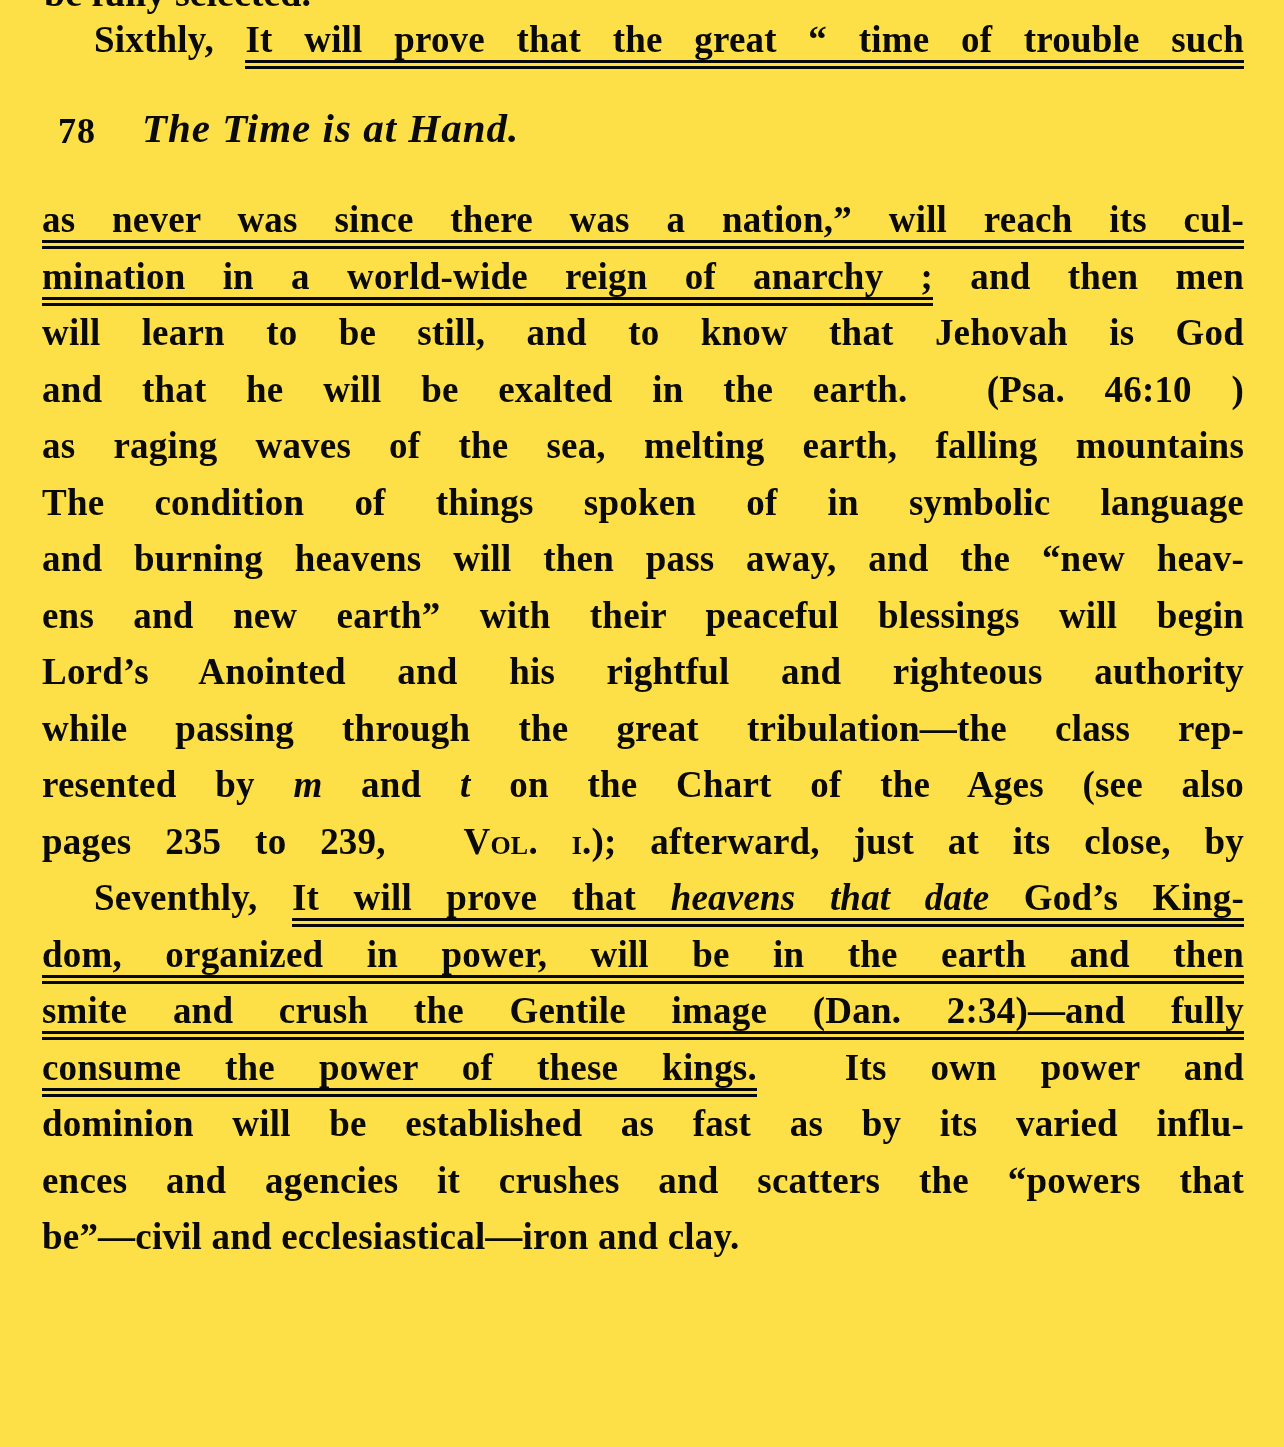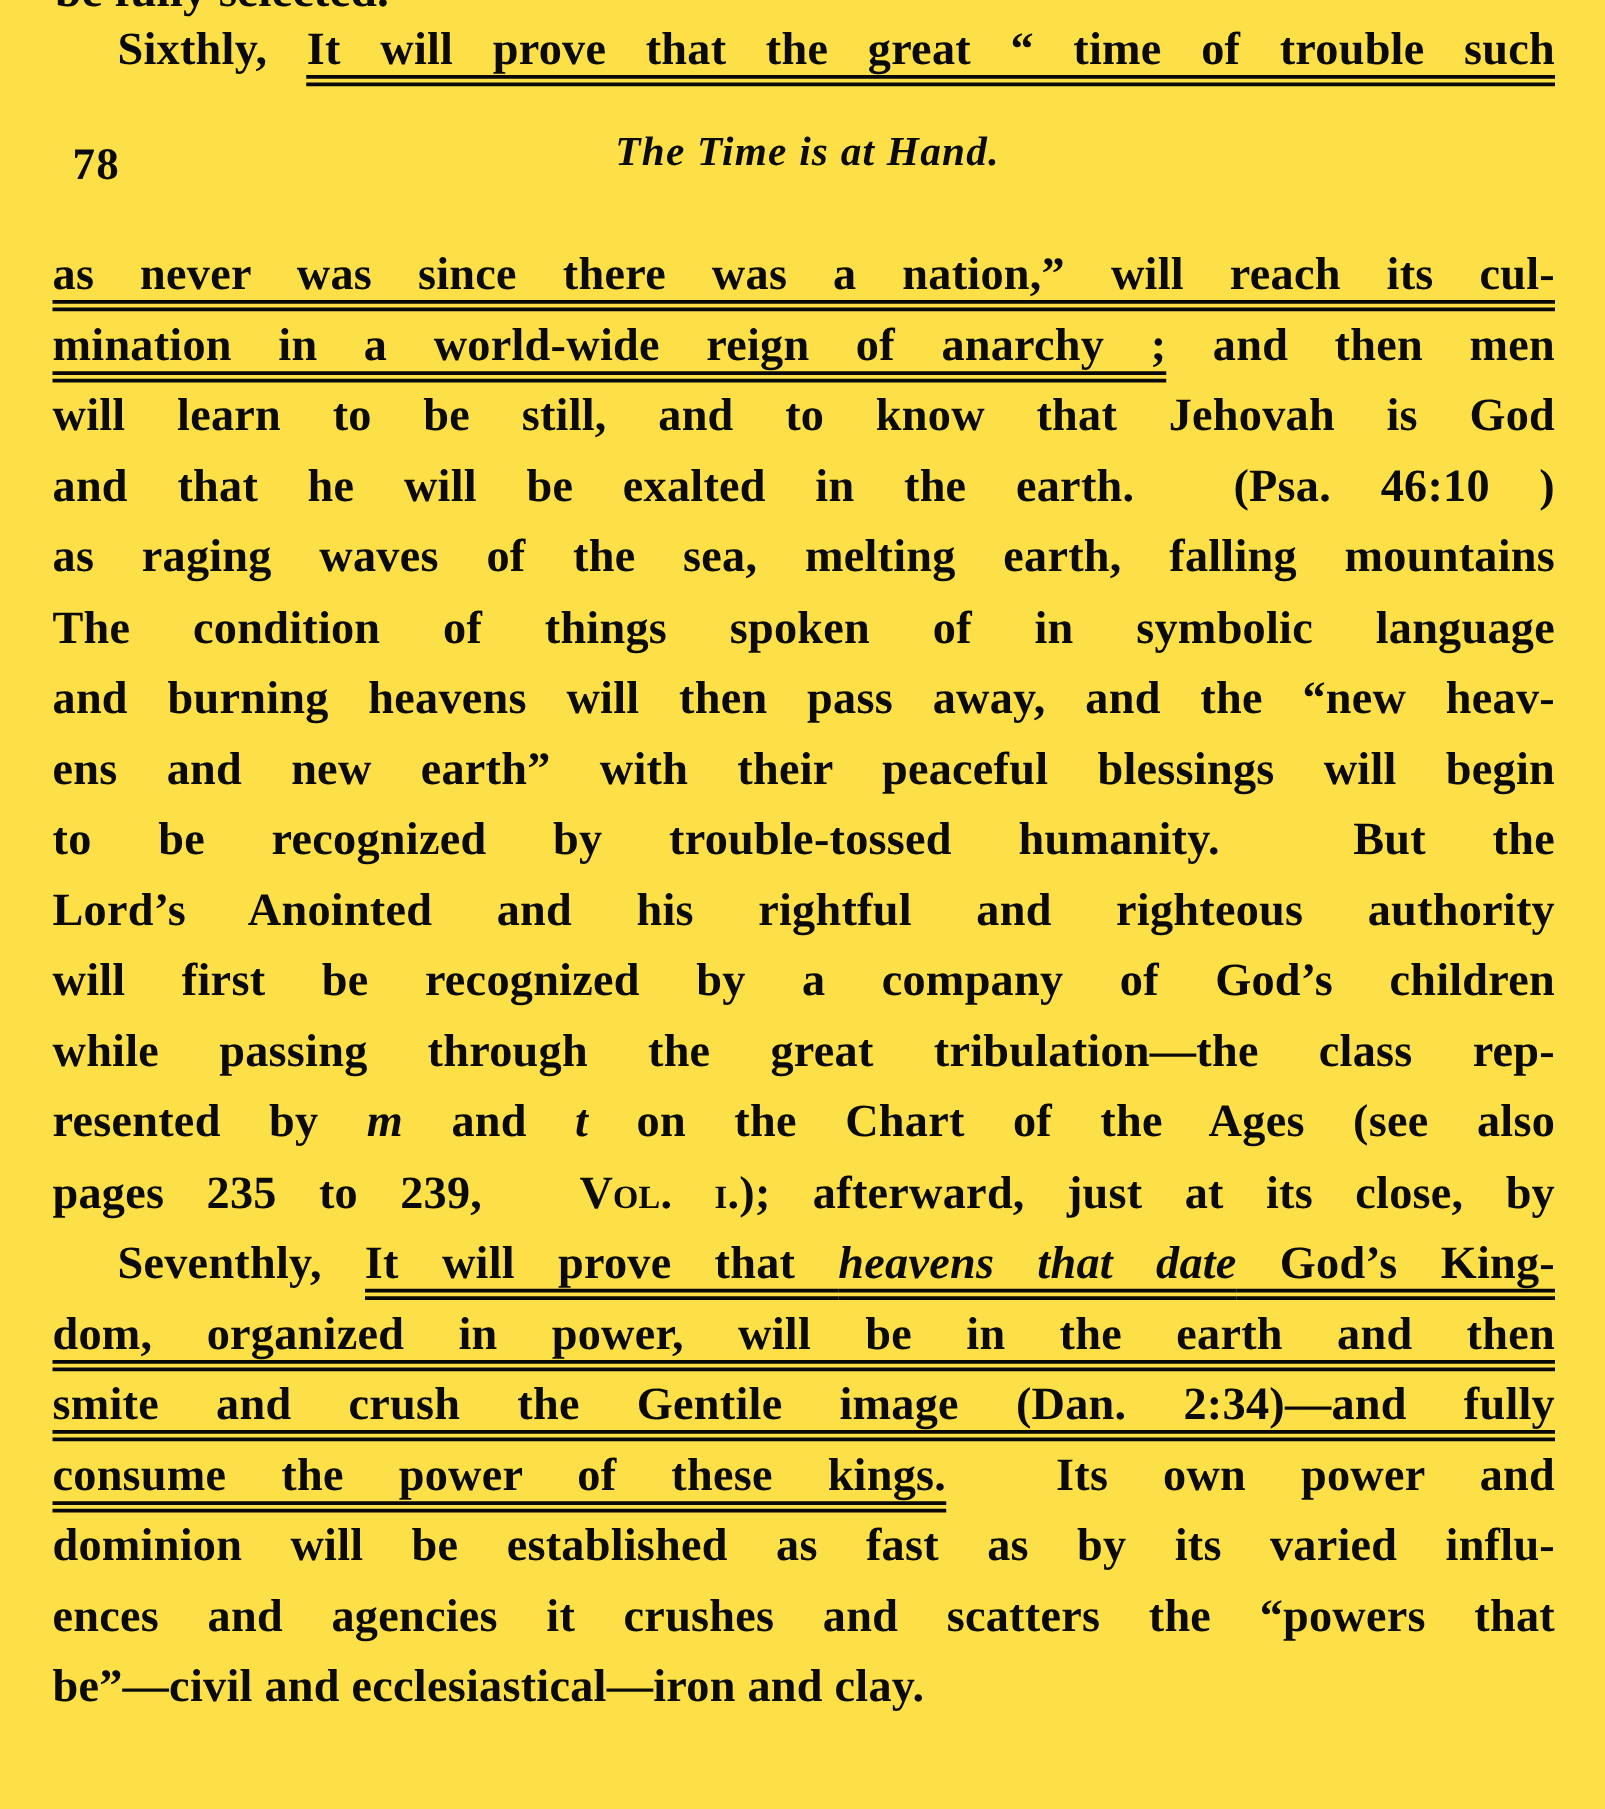--- a/index.html
+++ b/index.html
@@ -28,22 +28,21 @@
   }
 
   
   .pagehead { position:absolute; left:0; top:104px; width:1284px; height:60px; }
   .page-number {
     position:absolute; left:58px; top:6px;
     font-size:36px; letter-spacing:1px;
   }
   .running-title {
     position:absolute; left:142px; right:134px; top:0;
-    text-align:center;
-    font-size:33px; font-style:italic; letter-spacing:1px;
+    font-size:41px; font-style:italic; letter-spacing:1px;
   }
 
   
   .bodyblock {
     position:absolute; left:42px; top:192px; width:1202px;
   }
 
   .text-line {
     position:relative;
     height:56.5px;
@@ -80,23 +79,21 @@
 
   <div class="bodyblock" id="bodyblock">
       <div class="text-line"><span class="u ">as never was since there was a nation,” will reach its cul-</span></div>
       <div class="text-line"><span class="u ">mination in a world-wide reign of anarchy ;</span><span class=""> and then men</span></div>
       <div class="text-line"><span class="">will learn to be still, and to know that Jehovah is God</span></div>
       <div class="text-line"><span class="">and that he will be exalted in the earth. &nbsp;(Psa. 46:10 )</span></div>
       <div class="text-line"><span class="">as raging waves of the sea, melting earth, falling mountains</span></div>
       <div class="text-line"><span class="">The condition of things spoken of in symbolic language</span></div>
       <div class="text-line"><span class="">and burning heavens will then pass away, and the “new heav-</span></div>
       <div class="text-line"><span class="">ens and new earth” with their peaceful blessings will begin</span></div>
-      <div class="text-line"><span class="">to be recognized by trouble-tossed humanity. &nbsp;But the</span></div>
       <div class="text-line"><span class="">Lord’s Anointed and his rightful and righteous authority</span></div>
-      <div class="text-line"><span class="">will first be recognized by a company of God’s children</span></div>
       <div class="text-line"><span class="">while passing through the great tribulation—the class rep-</span></div>
       <div class="text-line"><span class="">resented by </span><span class="i ">m</span><span class=""> and </span><span class="i ">t</span><span class=""> on the Chart of the Ages (see also</span></div>
       <div class="text-line"><span class="">pages 235 to 239, </span><span class="sc">Vol. i.</span><span class="">); afterward, just at its close, by</span></div>
       <div class="text-line indent"><span class="">Seventhly, </span><span class="u ">It will prove that </span><span class="u i ">heavens that date</span><span class="u "> God’s King-</span></div>
       <div class="text-line"><span class="u ">dom, organized in power, will be in the earth and then</span></div>
       <div class="text-line"><span class="u ">smite and crush the Gentile image (Dan. 2:34)—and fully</span></div>
       <div class="text-line"><span class="u ">consume the power of these kings.</span><span class=""> &nbsp;Its own power and</span></div>
       <div class="text-line"><span class="">dominion will be established as fast as by its varied influ-</span></div>
       <div class="text-line"><span class="">ences and agencies it crushes and scatters the “powers that</span></div>
       <div class="text-line align-left"><span class="">be”—civil and ecclesiastical—iron and clay.</span></div>

